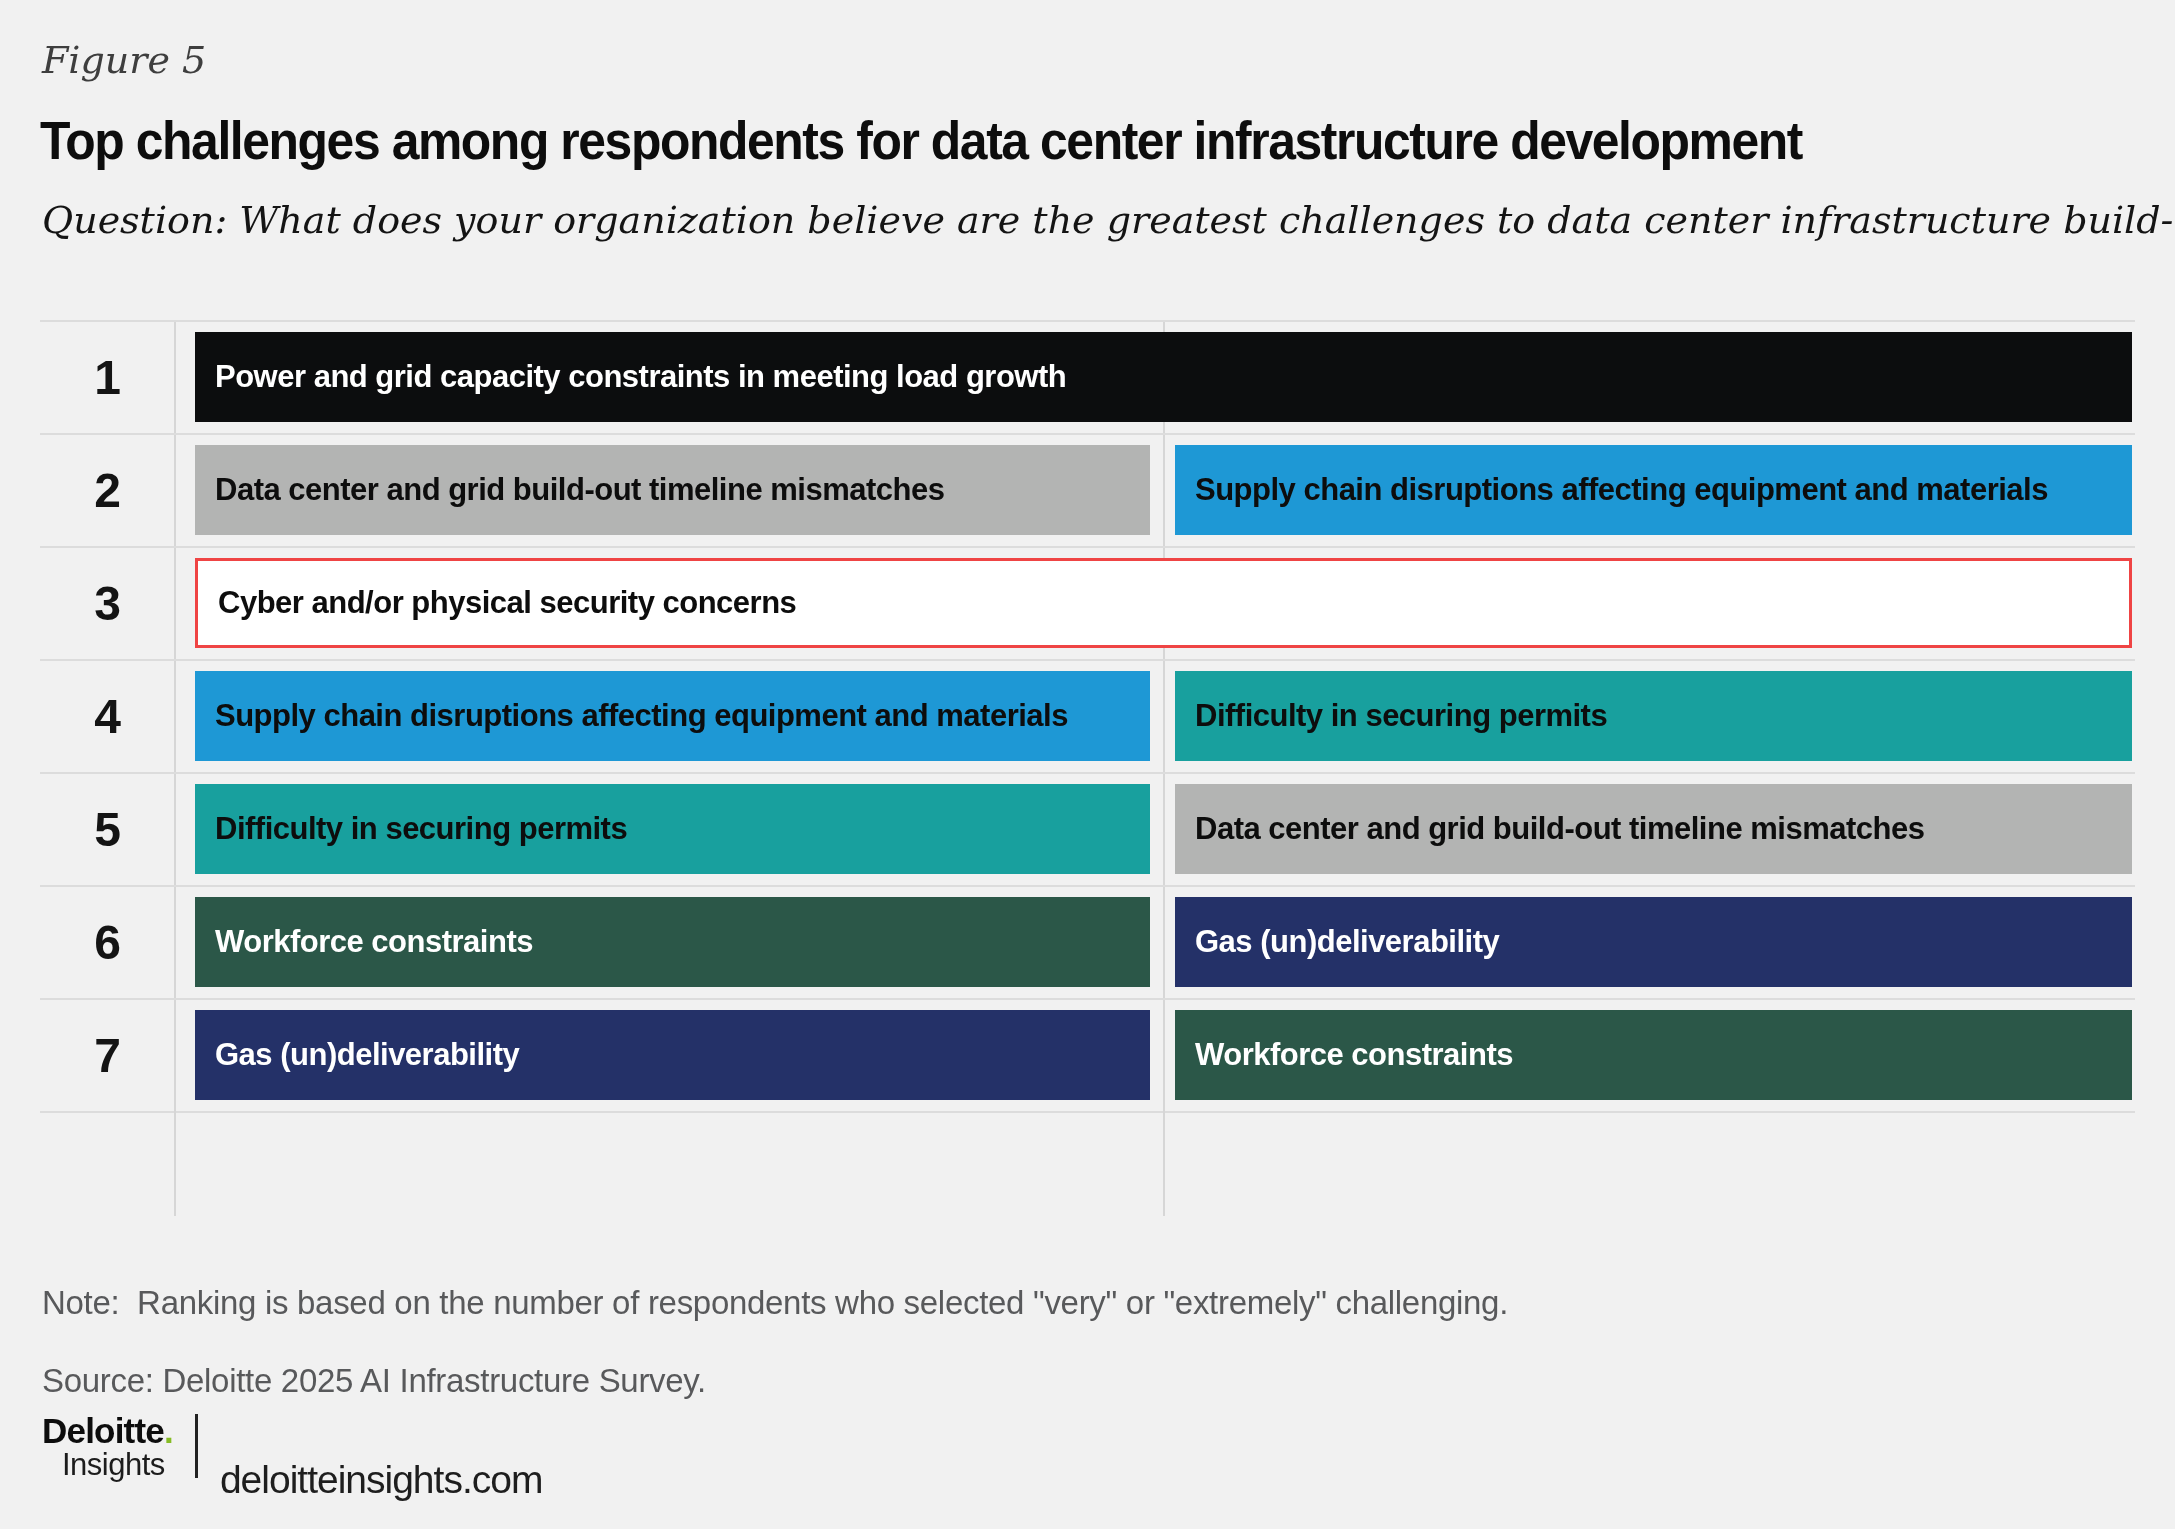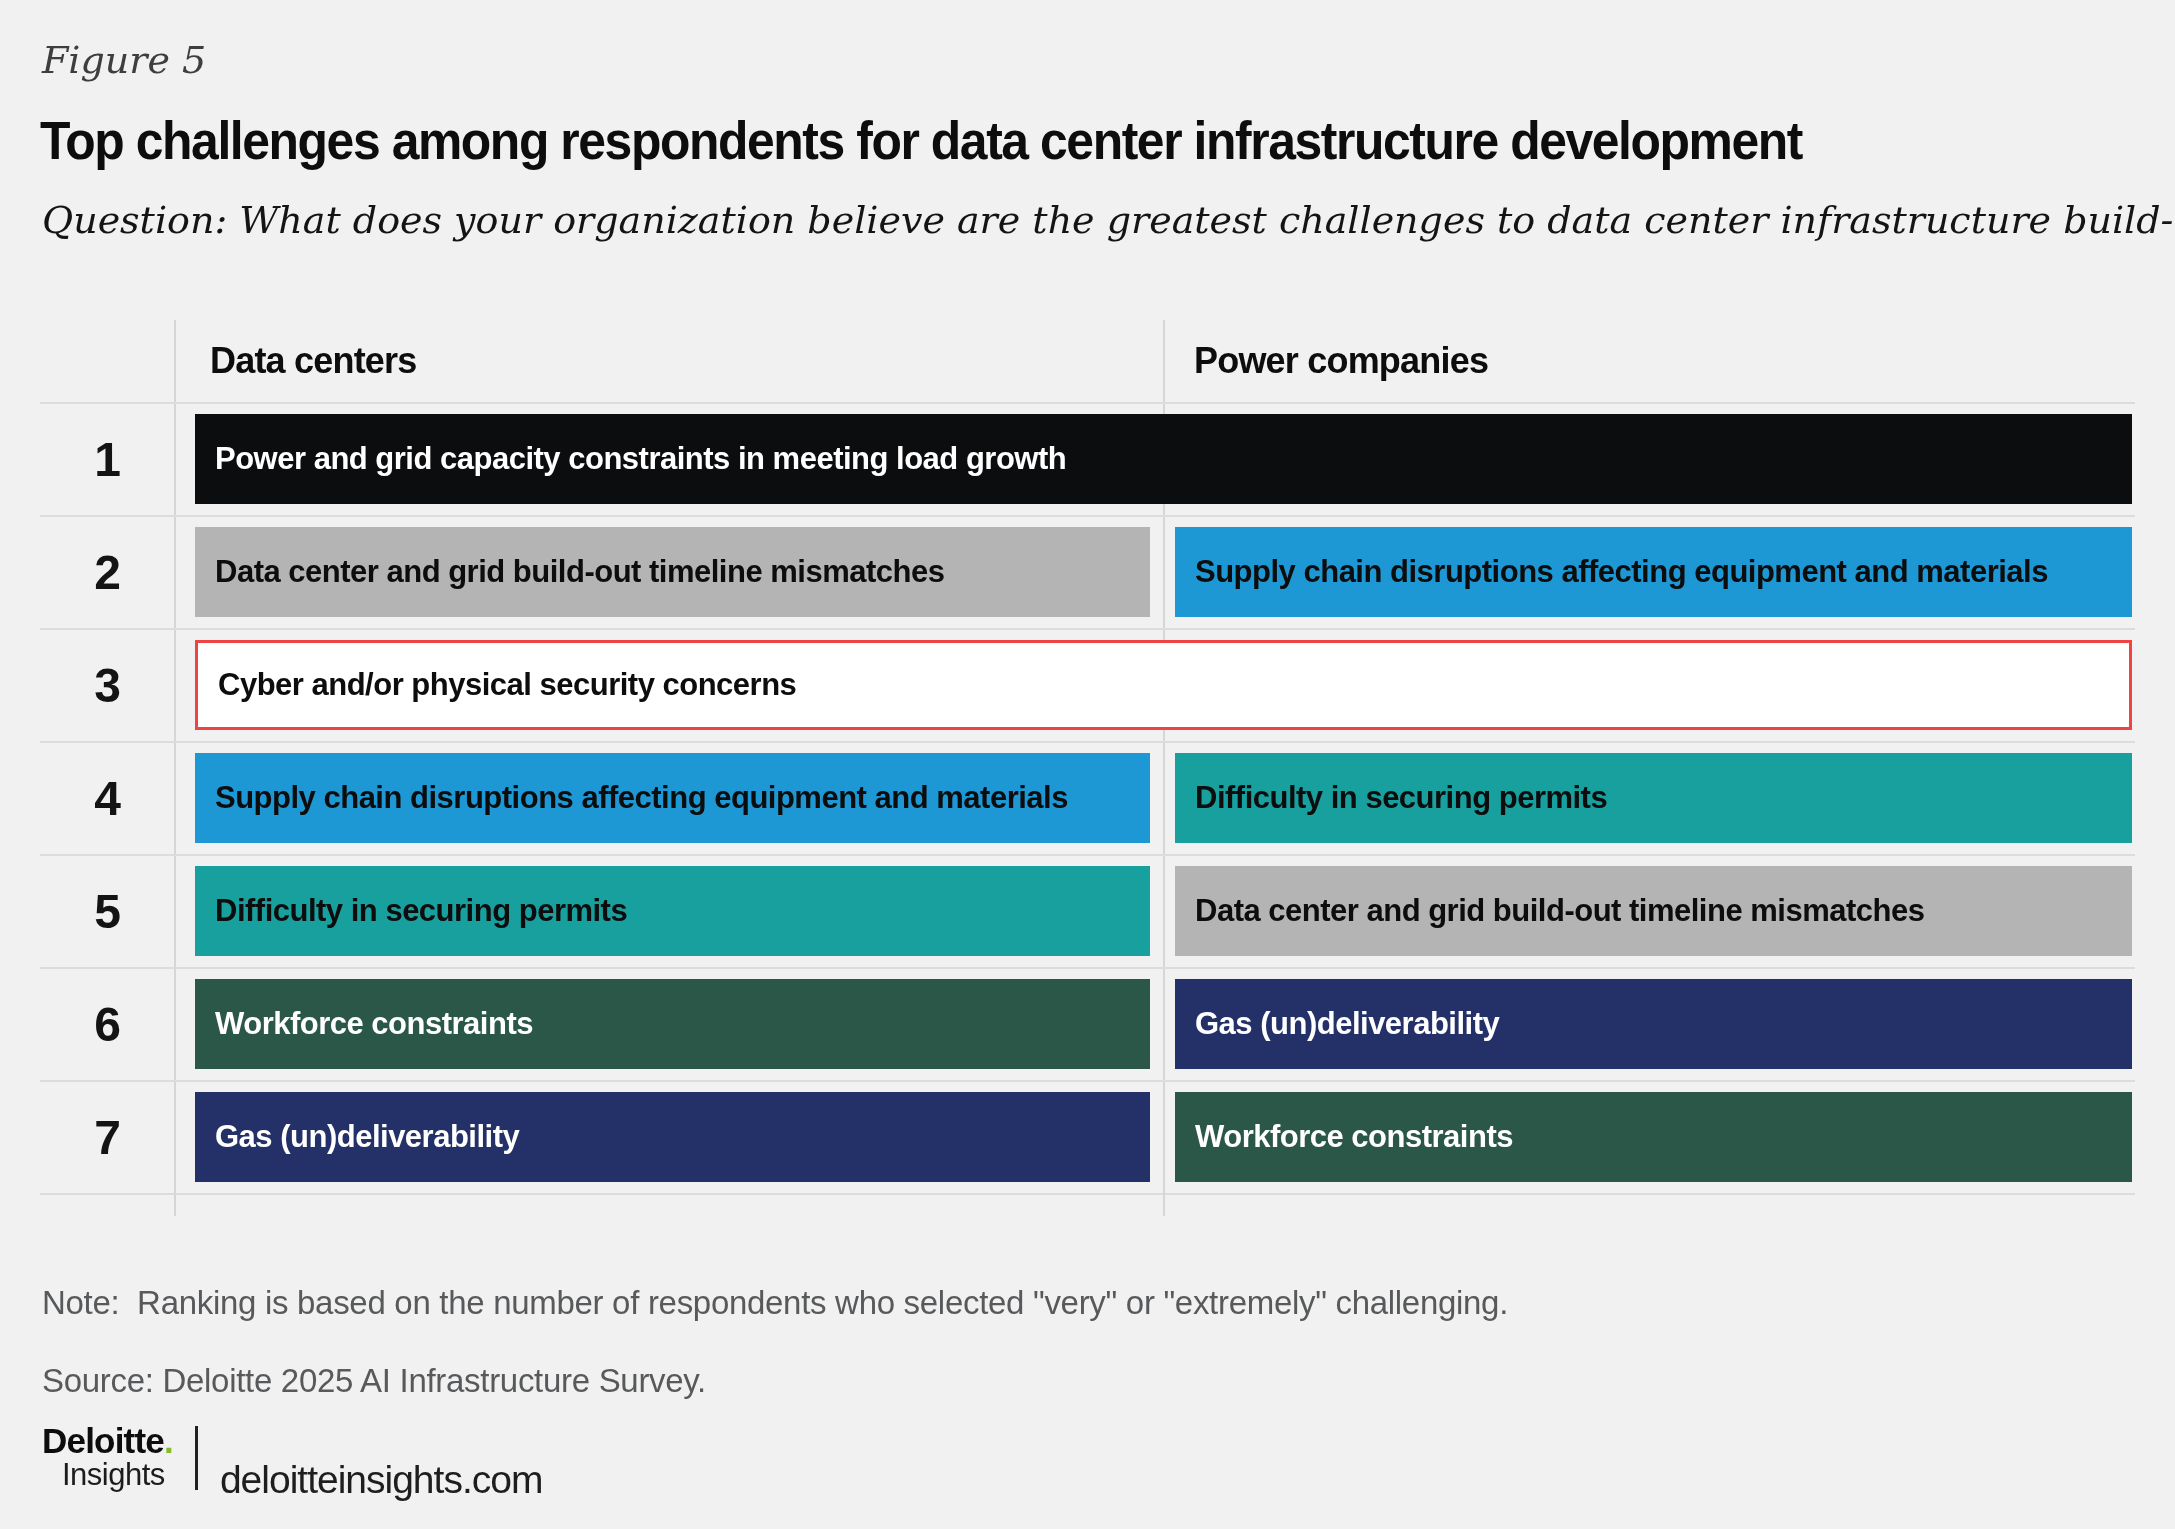--- a/index.html
+++ b/index.html
@@ -60,44 +60,40 @@
   .bar.outlined { border:3px solid #ef4444; }
 
   
   .note, .source {
     position:absolute; left:42px;
     font-size:33px; color:#58595b; letter-spacing:-0.3px; white-space:pre-wrap;
   }
   .note { top:1284px; }
   .source { top:1362px; }
 
-  .brand-row { position:absolute; left:42px; top:1414px; display:flex; align-items:center; }
+  .brand-row { position:absolute; left:42px; top:1414px; display:flex; }
   .brand-block { display:flex; flex-direction:column; }
   .brand-name { font-size:35px; font-weight:700; letter-spacing:-0.8px; color:#0d0d0d; line-height:34px; }
   .brand-sub { font-size:31px; font-weight:400; color:#1c1c1c; line-height:34px; letter-spacing:-0.5px;margin-left:20px; }
   .brand-divider { width:3px; height:64px; background:#222; margin-left:22px; }
   .site { font-size:39px; font-weight:400; color:#1e1e1e; margin-left:22px; letter-spacing:-1px;margin-top:44px; }
 </style>
 </head>
 <body>
 
 <div class="page">
 
   <div class="figure-label">Figure 5</div>
   <div class="title">Top challenges among respondents for data center infrastructure development</div>
   <div class="question">Question: What does your organization believe are the greatest challenges to data center infrastructure build-out?</div>
 
   <div class="table">
     <div class="vline v1"></div>
     <div class="vline v2"></div>
 
-    <div class="thead">
-      <div class="col-label left">Data centers</div>
-      <div class="col-label right">Power companies</div>
-    </div>
 
     <div class="rows">
 
       <div class="row">
         <div class="rank">1</div>
         <div class="bar span light" style="background: rgb(12, 13, 14);">Power and grid capacity constraints in meeting load growth</div>
       </div>
 
       <div class="row">
         <div class="rank">2</div>

